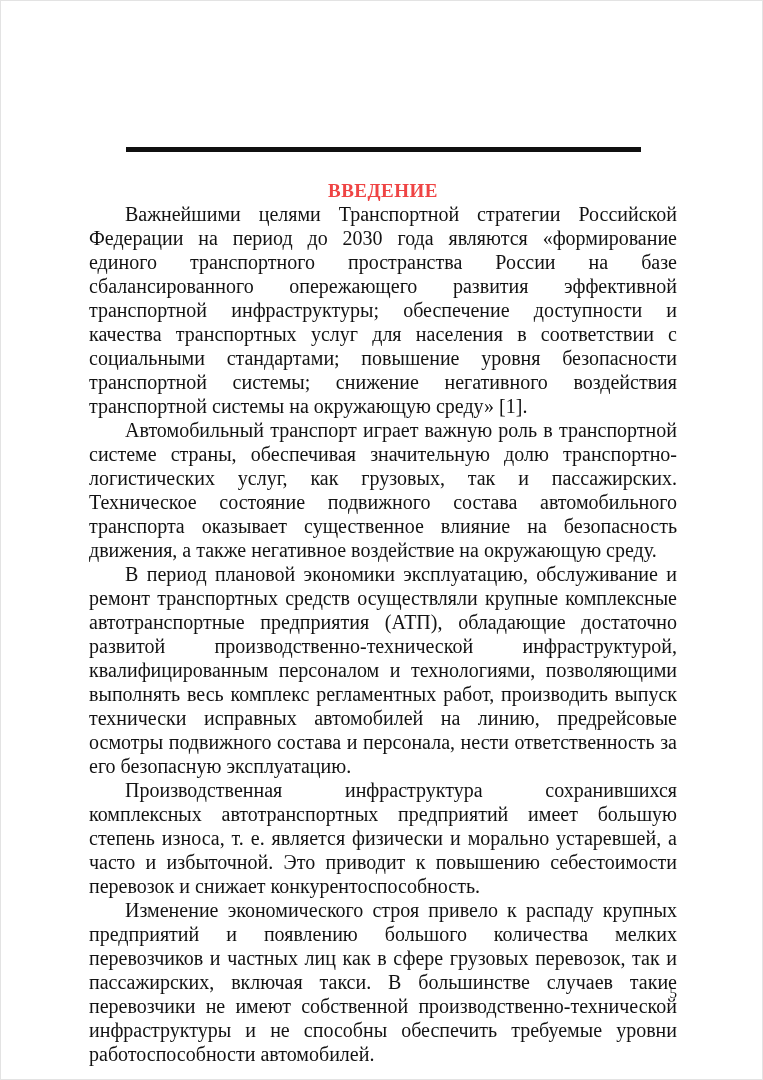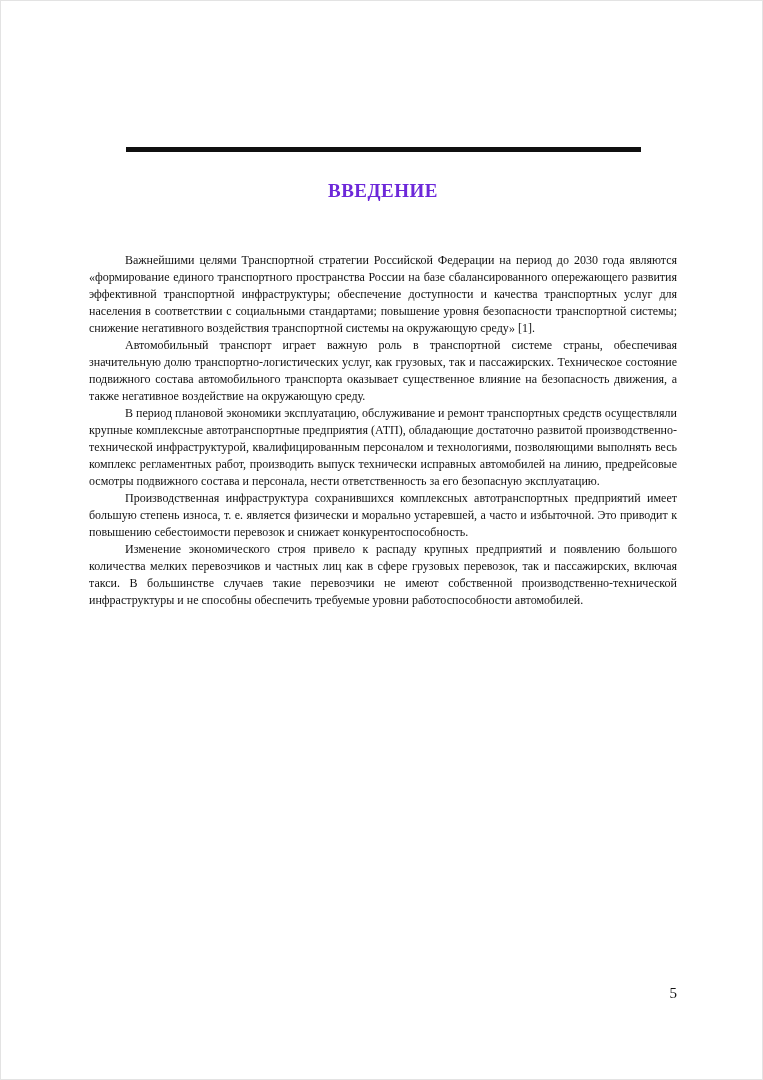--- a/index.html
+++ b/index.html
@@ -32,27 +32,26 @@
     border-top: 4px solid #101010;
     border-bottom: 1px solid #101010;
   }
 
   .chapter-title {
     margin-top: 28px;
     text-align: center;
     font-size: 19px;
     font-weight: bold;
     letter-spacing: 0.5px;
-    color: #6d28d9;
+    color: #ef4444;
   }
 
   .body-text {
-    margin-top: 50px;
-    font-size: 12px;
-    line-height: 17px;
+    font-size: 20px;
+    line-height: 24px;
     text-align: justify;
   }
 
   .body-text p {
     text-indent: 36px;
     margin: 0;
   }
 
   .page-number {
     position: absolute;

